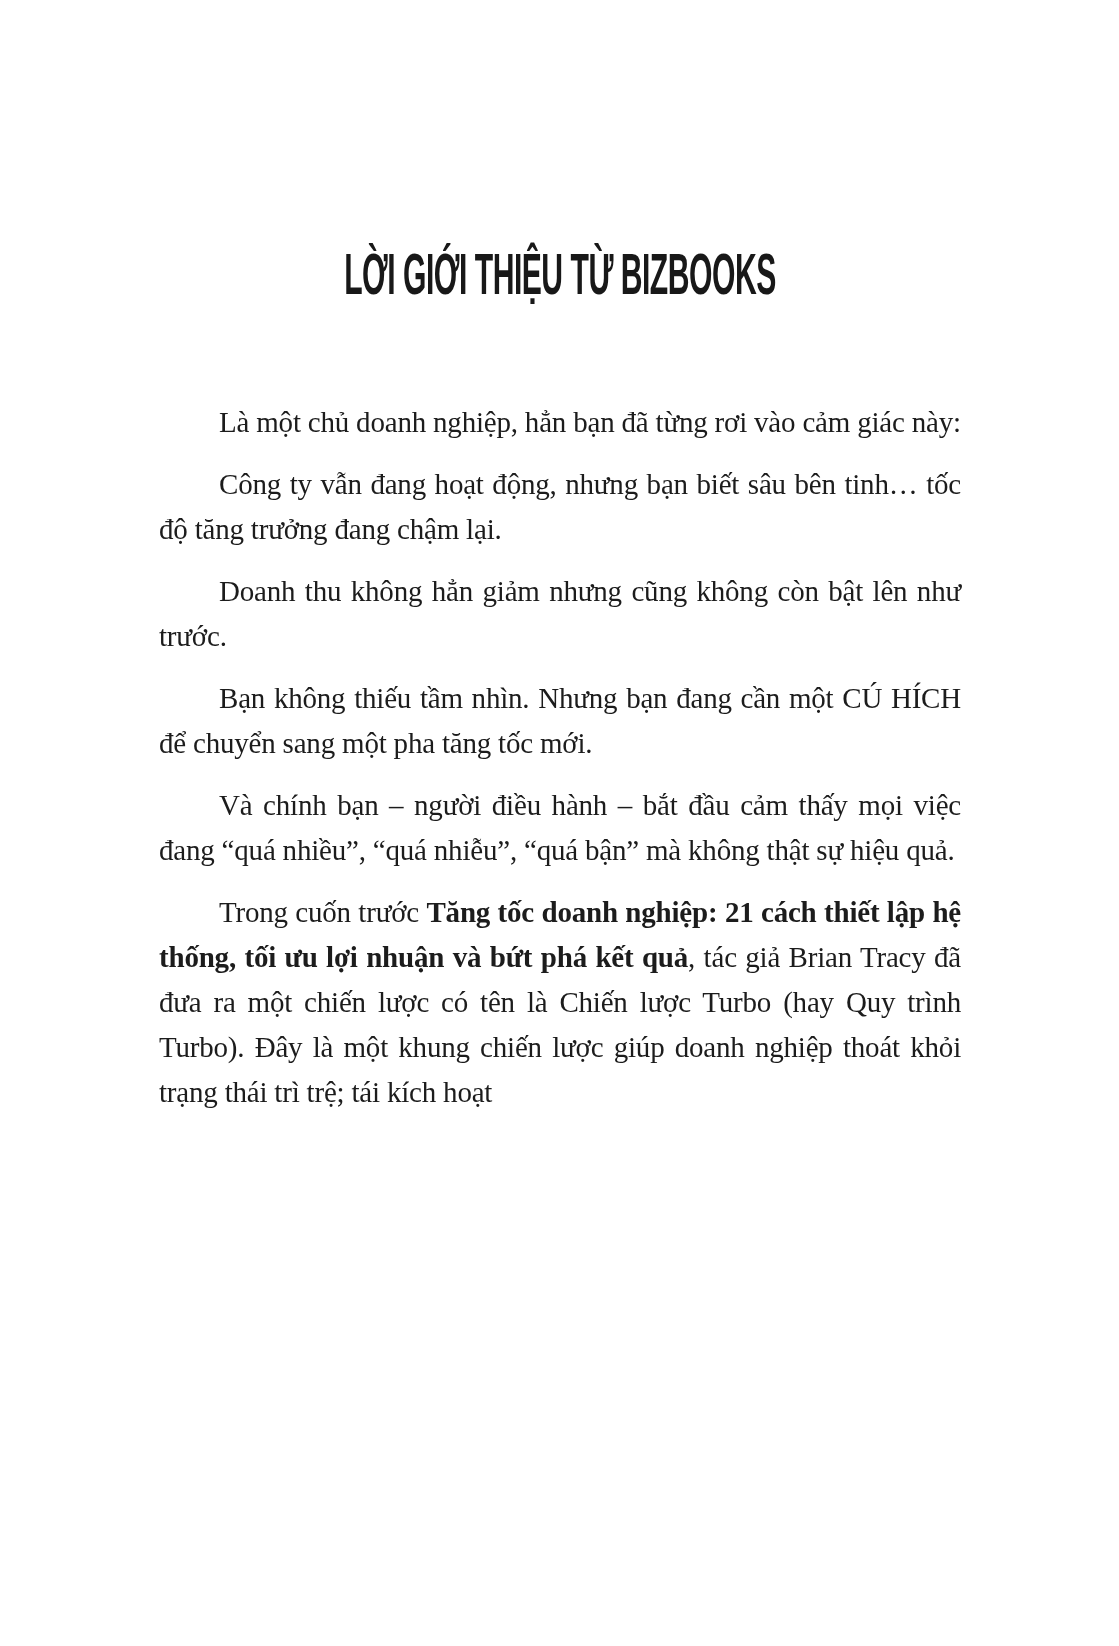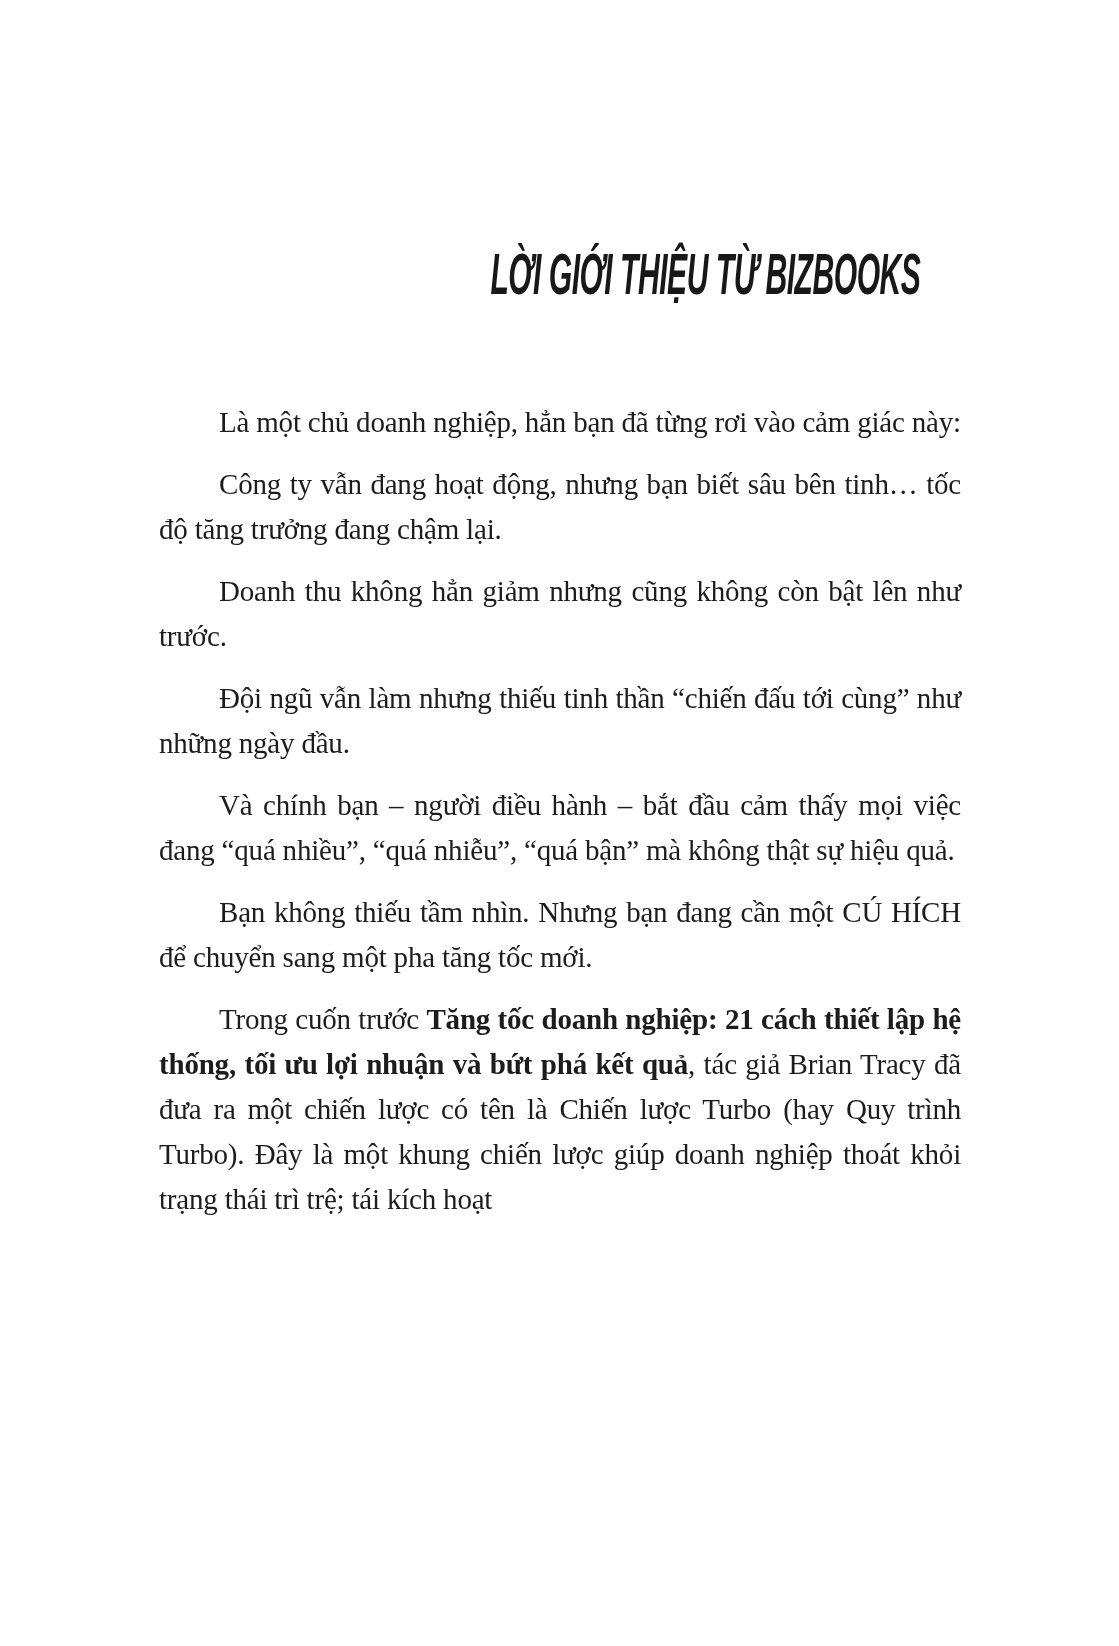--- a/index.html
+++ b/index.html
@@ -15,27 +15,26 @@
     overflow: hidden;
     color: #1c1c1c;
     font-family: "Liberation Serif", serif;
   }
   .page-title {
     position: absolute;
     top: 244px;
     left: 0;
     width: 100%;
     margin: 0;
-    text-align: right;
+    text-align: center;
     font-family: "Liberation Sans", sans-serif;
     font-weight: bold;
     font-size: 58px;
     line-height: 60px;
     color: #181818;
-    font-style: italic;
   }
   .title-inner {
     display: inline-block;
     transform: scaleX(0.52);
     transform-origin: 50% 50%;
     letter-spacing: -1px;
     white-space: nowrap;
   }
   .body-text {
     position: absolute;
@@ -62,21 +61,20 @@
 <div class="page">
 
   <h1 class="page-title">
     <span class="title-inner">LỜI GIỚI THIỆU TỪ BIZBOOKS</span>
   </h1>
 
   <main class="body-text">
     <p>Là một chủ doanh nghiệp, hẳn bạn đã từng rơi vào cảm giác này:</p>
     <p>Công ty vẫn đang hoạt động, nhưng bạn biết sâu bên tinh… tốc độ tăng trưởng đang chậm lại.</p>
     <p>Doanh thu không hẳn giảm nhưng cũng không còn bật lên như trước.</p>
-    <p>Đội ngũ vẫn làm nhưng thiếu tinh thần “chiến đấu tới cùng” như những ngày đầu.</p>
+    <p>Bạn không thiếu tầm nhìn. Nhưng bạn đang cần một CÚ HÍCH để chuyển sang một pha tăng tốc mới.</p>
     <p>Và chính bạn – người điều hành – bắt đầu cảm thấy mọi việc đang “quá nhiều”, “quá nhiễu”, “quá bận” mà không thật sự hiệu quả.</p>
-    <p>Bạn không thiếu tầm nhìn. Nhưng bạn đang cần một CÚ HÍCH để chuyển sang một pha tăng tốc mới.</p>
     <p>
       <span>Trong cuốn trước </span><b>Tăng tốc doanh nghiệp: 21 cách thiết lập hệ thống, tối ưu lợi nhuận và bứt phá kết quả</b><span>, tác giả Brian Tracy đã đưa ra một chiến lược có tên là Chiến lược Turbo (hay Quy trình Turbo). Đây là một khung chiến lược giúp doanh nghiệp thoát khỏi trạng thái trì trệ; tái kích hoạt</span>
     </p>
   </main>
 
 </div>
 
 </body></html>

